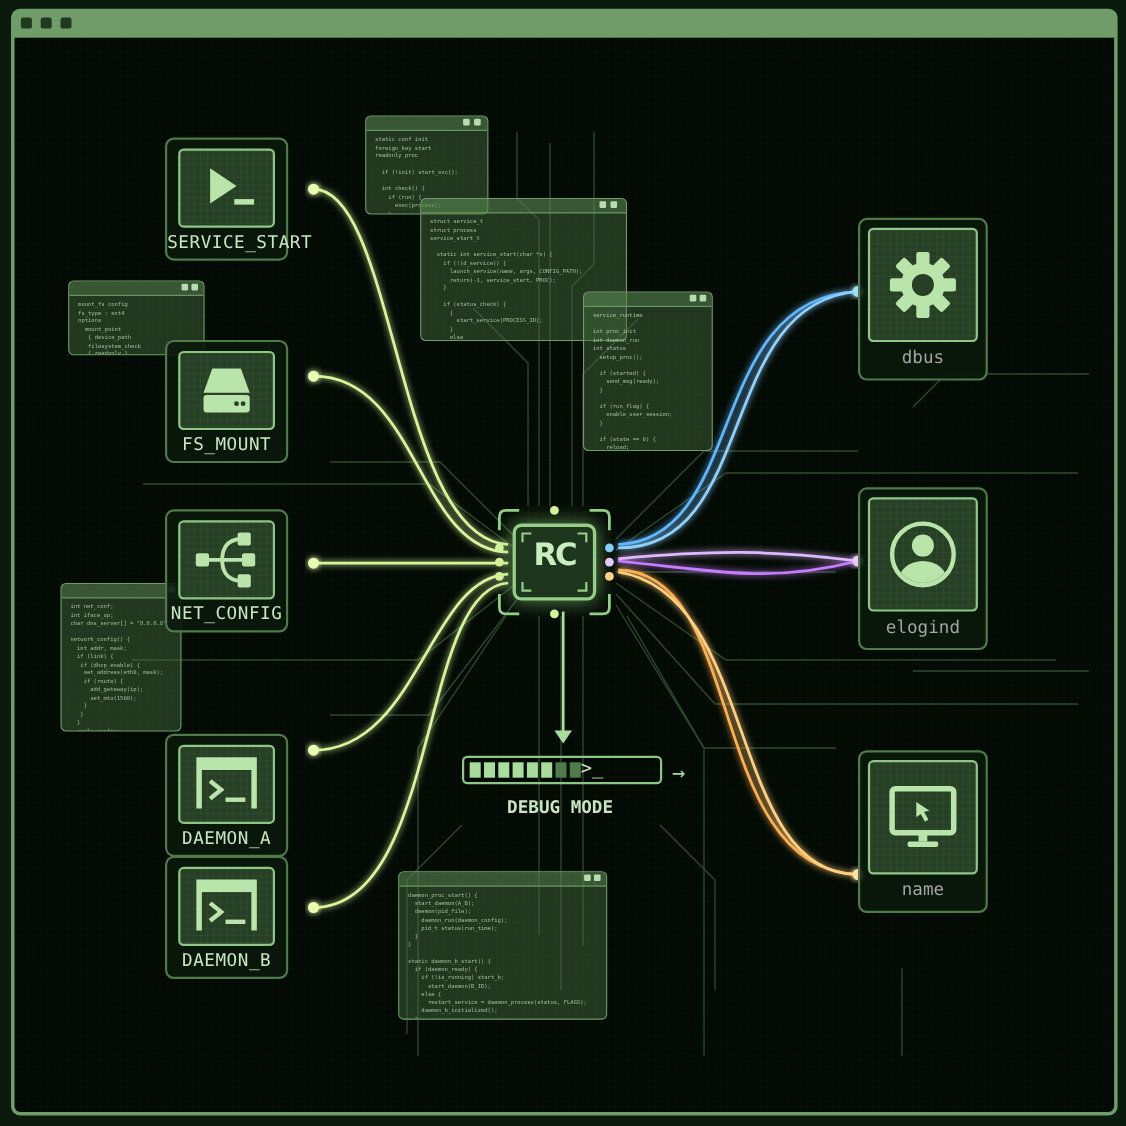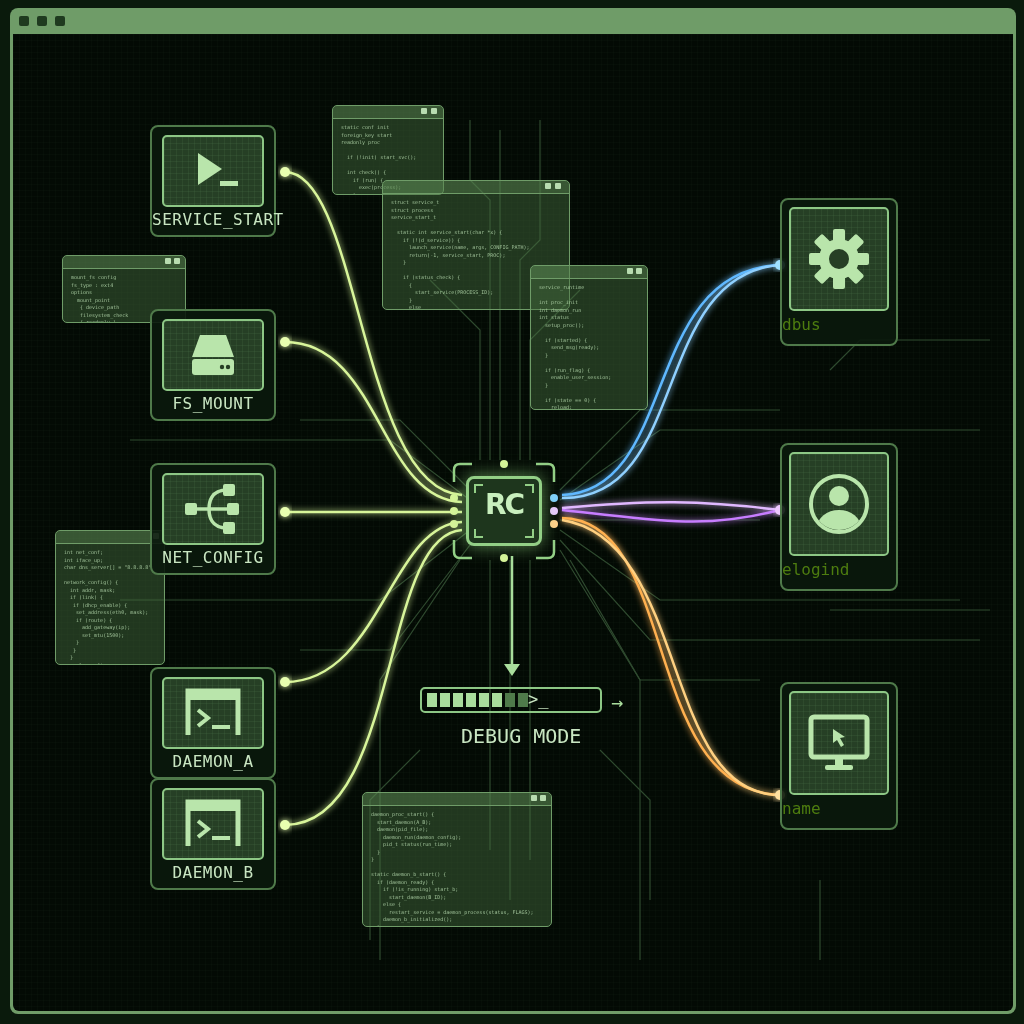--- a/index.html
+++ b/index.html
@@ -4,42 +4,42 @@
 <style>
   html,body{margin:0;padding:0;background:#0a1a0c;}
   body{width:1024px;height:1024px;position:relative;overflow:hidden;font-family:"DejaVu Sans Mono","Liberation Mono",monospace;}
   .frame{position:absolute;left:10px;top:8px;width:1006px;height:1006px;background:#6f9c68;border-radius:8px;}
   .titlebar{position:absolute;left:0;top:0;width:100%;height:26px;}
   .wbtn{position:absolute;top:8px;width:10px;height:10px;background:#1f3a1f;border-radius:2px;}
   .canvas{position:absolute;left:3px;top:26px;width:1000px;height:977px;background:#030a04;border-radius:0 0 6px 6px;overflow:hidden;
     background-image:linear-gradient(rgba(60,110,60,0.05) 1px,transparent 1px),linear-gradient(90deg,rgba(60,110,60,0.05) 1px,transparent 1px);
     background-size:6px 6px;}
   svg.wires{position:absolute;left:0;top:0;width:1024px;height:1024px;pointer-events:none;}
-  .node{position:absolute;width:126px;height:112px;border:2px solid #4f7a4a;border-radius:8px;background:rgba(10,24,12,0.9);box-sizing:border-box;}
+  .node{position:absolute;width:112px;height:112px;border:2px solid #4f7a4a;border-radius:8px;background:rgba(10,24,12,0.9);box-sizing:border-box;}
   .node .inner{position:absolute;left:10px;top:8px;right:10px;height:68px;border:2px solid #8dc785;border-radius:5px;background:#263f25;
     background-image:linear-gradient(rgba(140,200,130,0.08) 1px,transparent 1px),linear-gradient(90deg,rgba(140,200,130,0.08) 1px,transparent 1px);background-size:6px 6px;
     display:flex;align-items:center;justify-content:center;}
   .node .label{position:absolute;left:0;right:0;bottom:6px;text-align:center;color:#c9e6c2;font-size:16px;letter-spacing:0.5px;}
   .rnode{position:absolute;width:118px;height:148px;border:2px solid #4f7a4a;border-radius:8px;background:rgba(10,24,12,0.9);box-sizing:border-box;}
   .rnode .inner{position:absolute;left:7px;top:7px;right:7px;height:100px;border:2px solid #8dc785;border-radius:5px;background:#263f25;
     background-image:linear-gradient(rgba(140,200,130,0.08) 1px,transparent 1px),linear-gradient(90deg,rgba(140,200,130,0.08) 1px,transparent 1px);background-size:6px 6px;
     display:flex;align-items:center;justify-content:center;}
-  .rnode .label{position:absolute;left:0;right:0;bottom:10px;text-align:left;color:#4d7c0f;font-size:16px;}
+  .rnode .label{position:absolute;left:0;right:0;bottom:10px;text-align:center;color:#a3a3a3;font-size:16px;}
   .code{position:absolute;border:1.5px solid #6f9c68;border-radius:5px;background:rgba(70,110,65,0.45);box-sizing:border-box;overflow:hidden;}
   .code .bar{height:12px;border-bottom:1px solid #6f9c68;background:rgba(110,160,100,0.3);position:relative;}
   .code .bar span{position:absolute;top:2px;width:6px;height:6px;background:#b8dcb0;border-radius:1px;}
   .code pre{margin:0;padding:5px 8px;color:#b5d9ad;font-size:5px;line-height:7.5px;font-family:"DejaVu Sans Mono",monospace;white-space:pre;opacity:0.85;}
   .hub{position:absolute;left:460px;top:470px;width:88px;height:82px;}
   .hub .box{position:absolute;left:6px;top:6px;width:76px;height:70px;border:3px solid #93cf86;border-radius:8px;background:#1e361d;box-sizing:border-box;box-shadow:0 0 18px rgba(150,220,130,0.6);}
   .hub .txt{position:absolute;left:0;right:0;top:18px;text-align:center;color:#c8efbd;font-family:"DejaVu Sans",sans-serif;font-weight:bold;font-size:28px;letter-spacing:-2px;}
   .progress{position:absolute;left:420px;top:687px;width:182px;height:26px;border:2px solid #8dc785;border-radius:5px;box-sizing:border-box;}
   .seg{position:absolute;top:4px;width:10px;height:14px;background:#a9dd9c;}
   .seg.dim{background:#4f7a4a;}
   .prompt{position:absolute;left:106px;top:0px;color:#c9e6c2;font-size:17px;}
-  .dbg{position:absolute;left:461px;top:724px;color:#c9e6c2;font-size:20px;}
+  .dbg{position:absolute;left:461px;top:724px;color:#c9e6c2;font-size:16px;font-weight:bold;}
   .arrowr{position:absolute;left:611px;top:690px;color:#a9dd9c;font-size:20px;}
 </style>
 </head>
 <body>
 
 <div class="frame">
   <div class="titlebar">
     <div class="wbtn" style="left:9px"></div>
     <div class="wbtn" style="left:27px"></div>
     <div class="wbtn" style="left:45px"></div>

